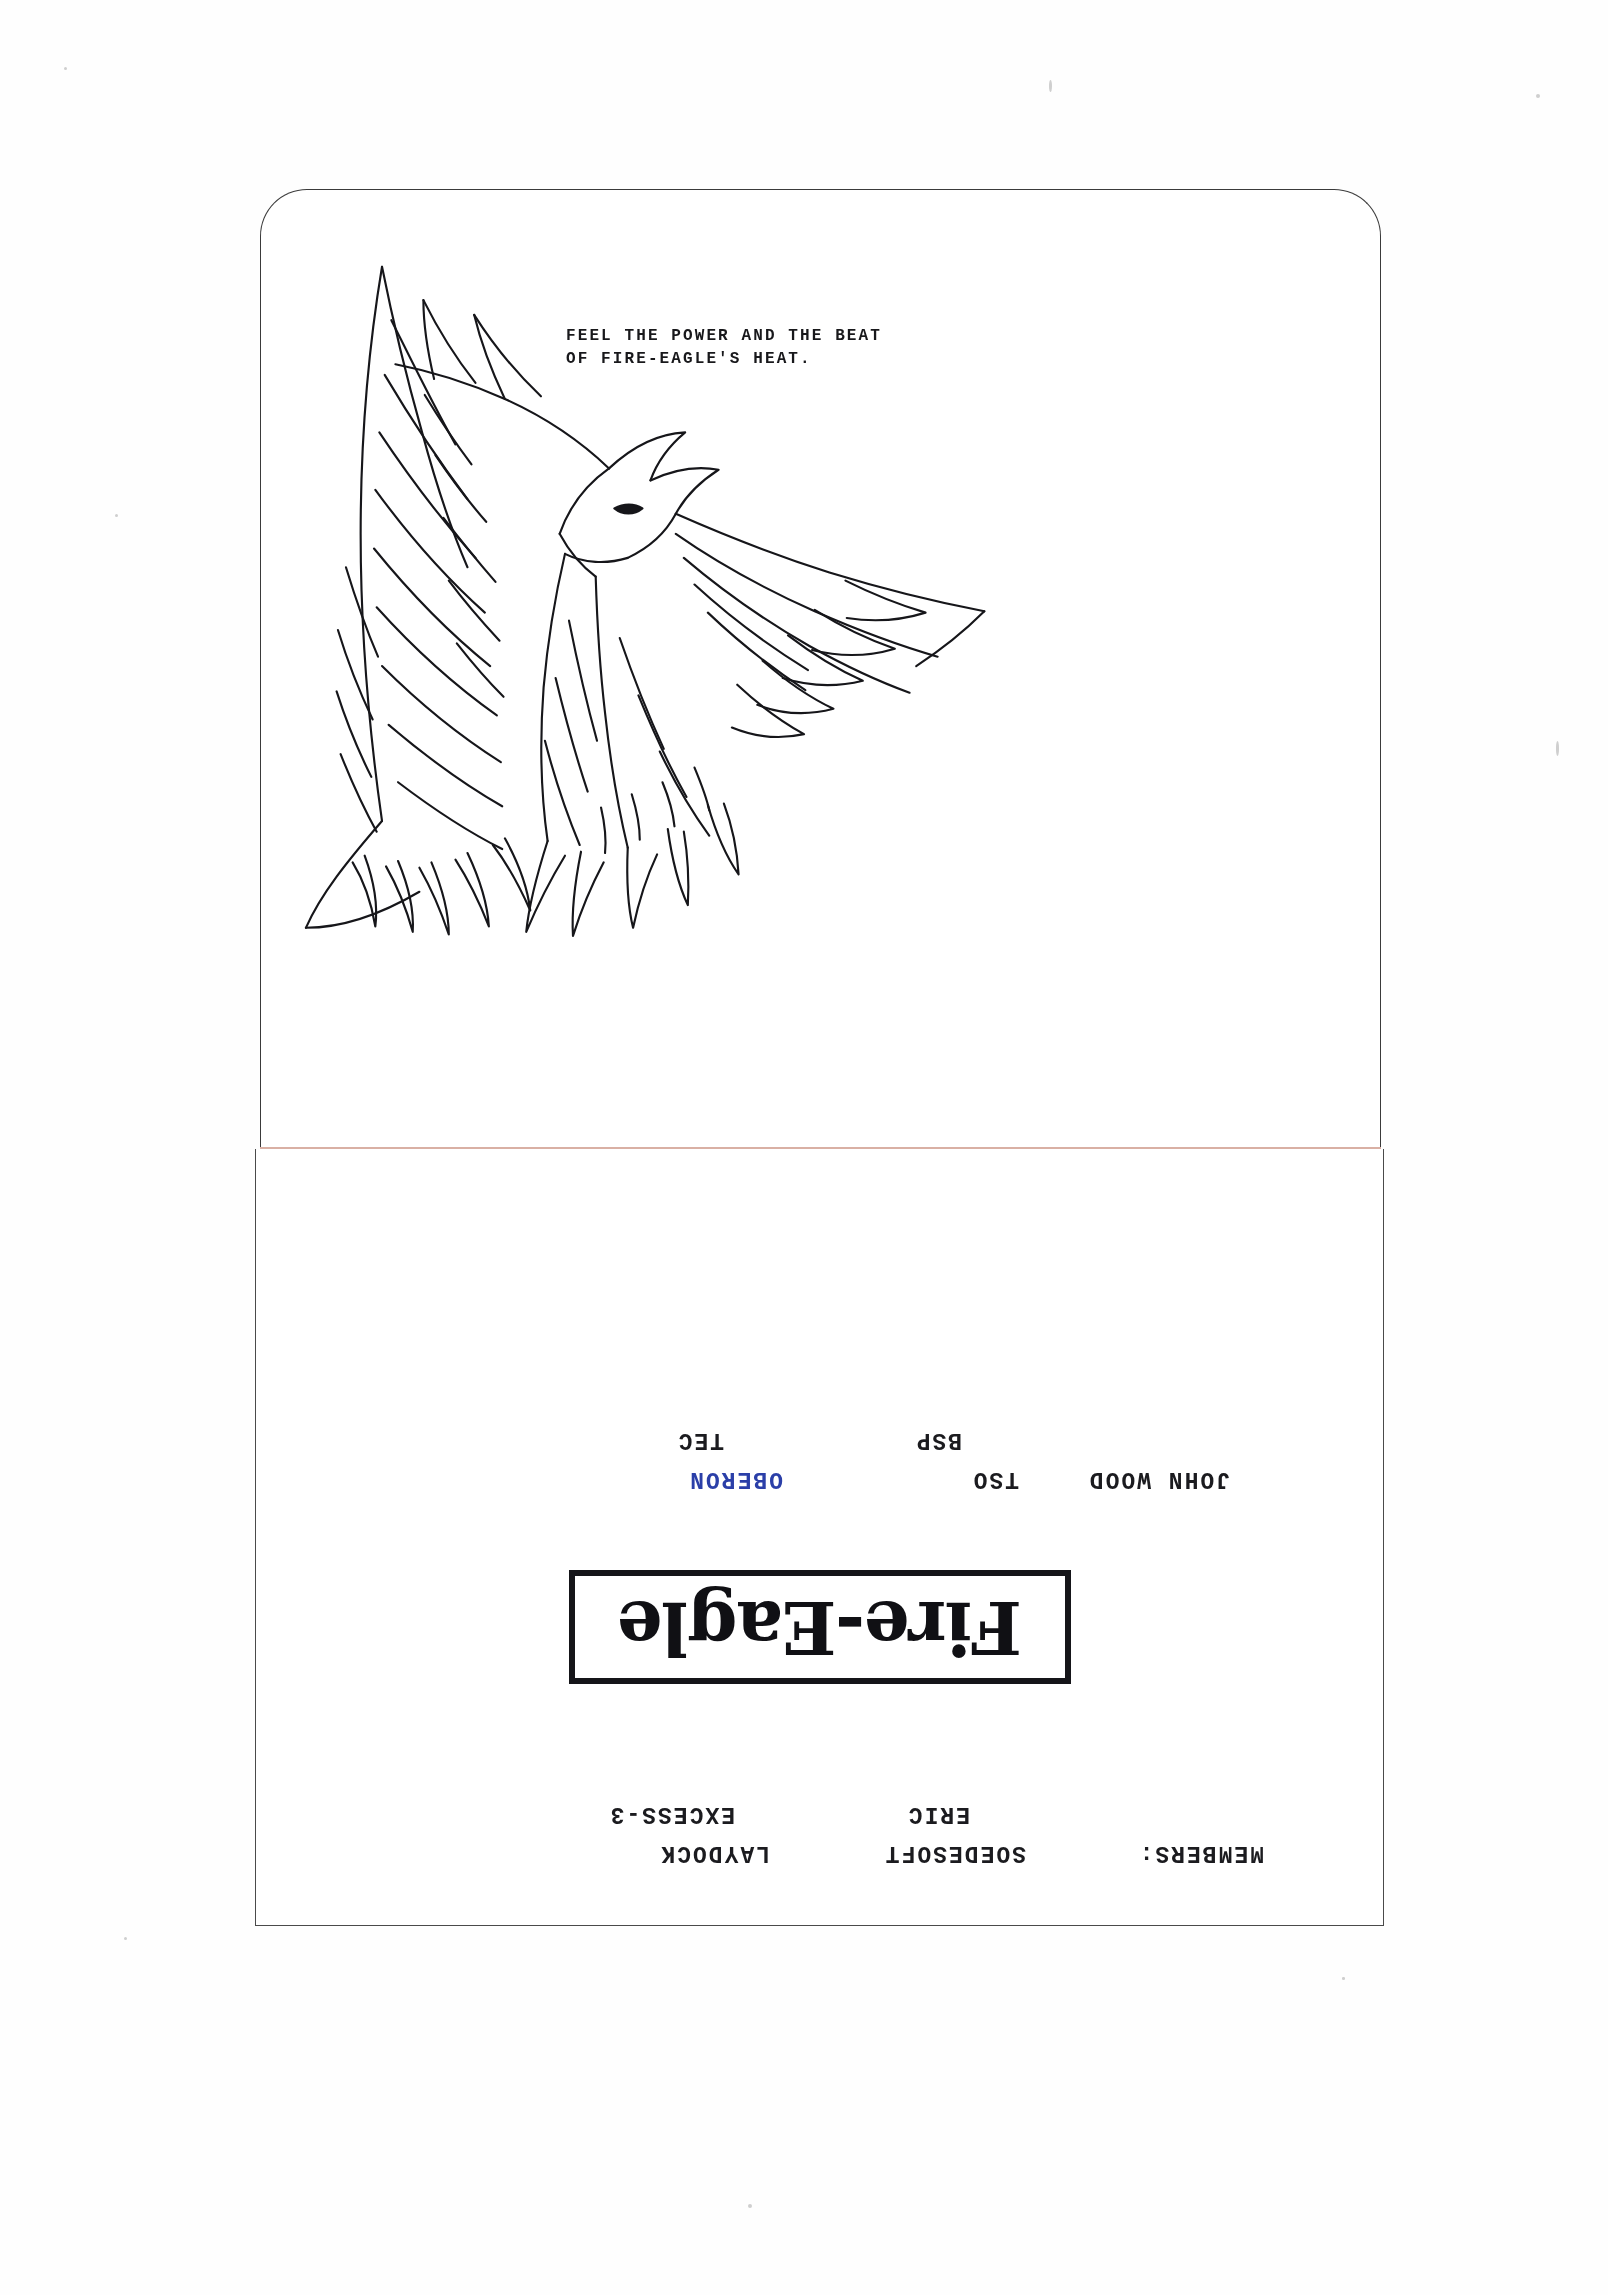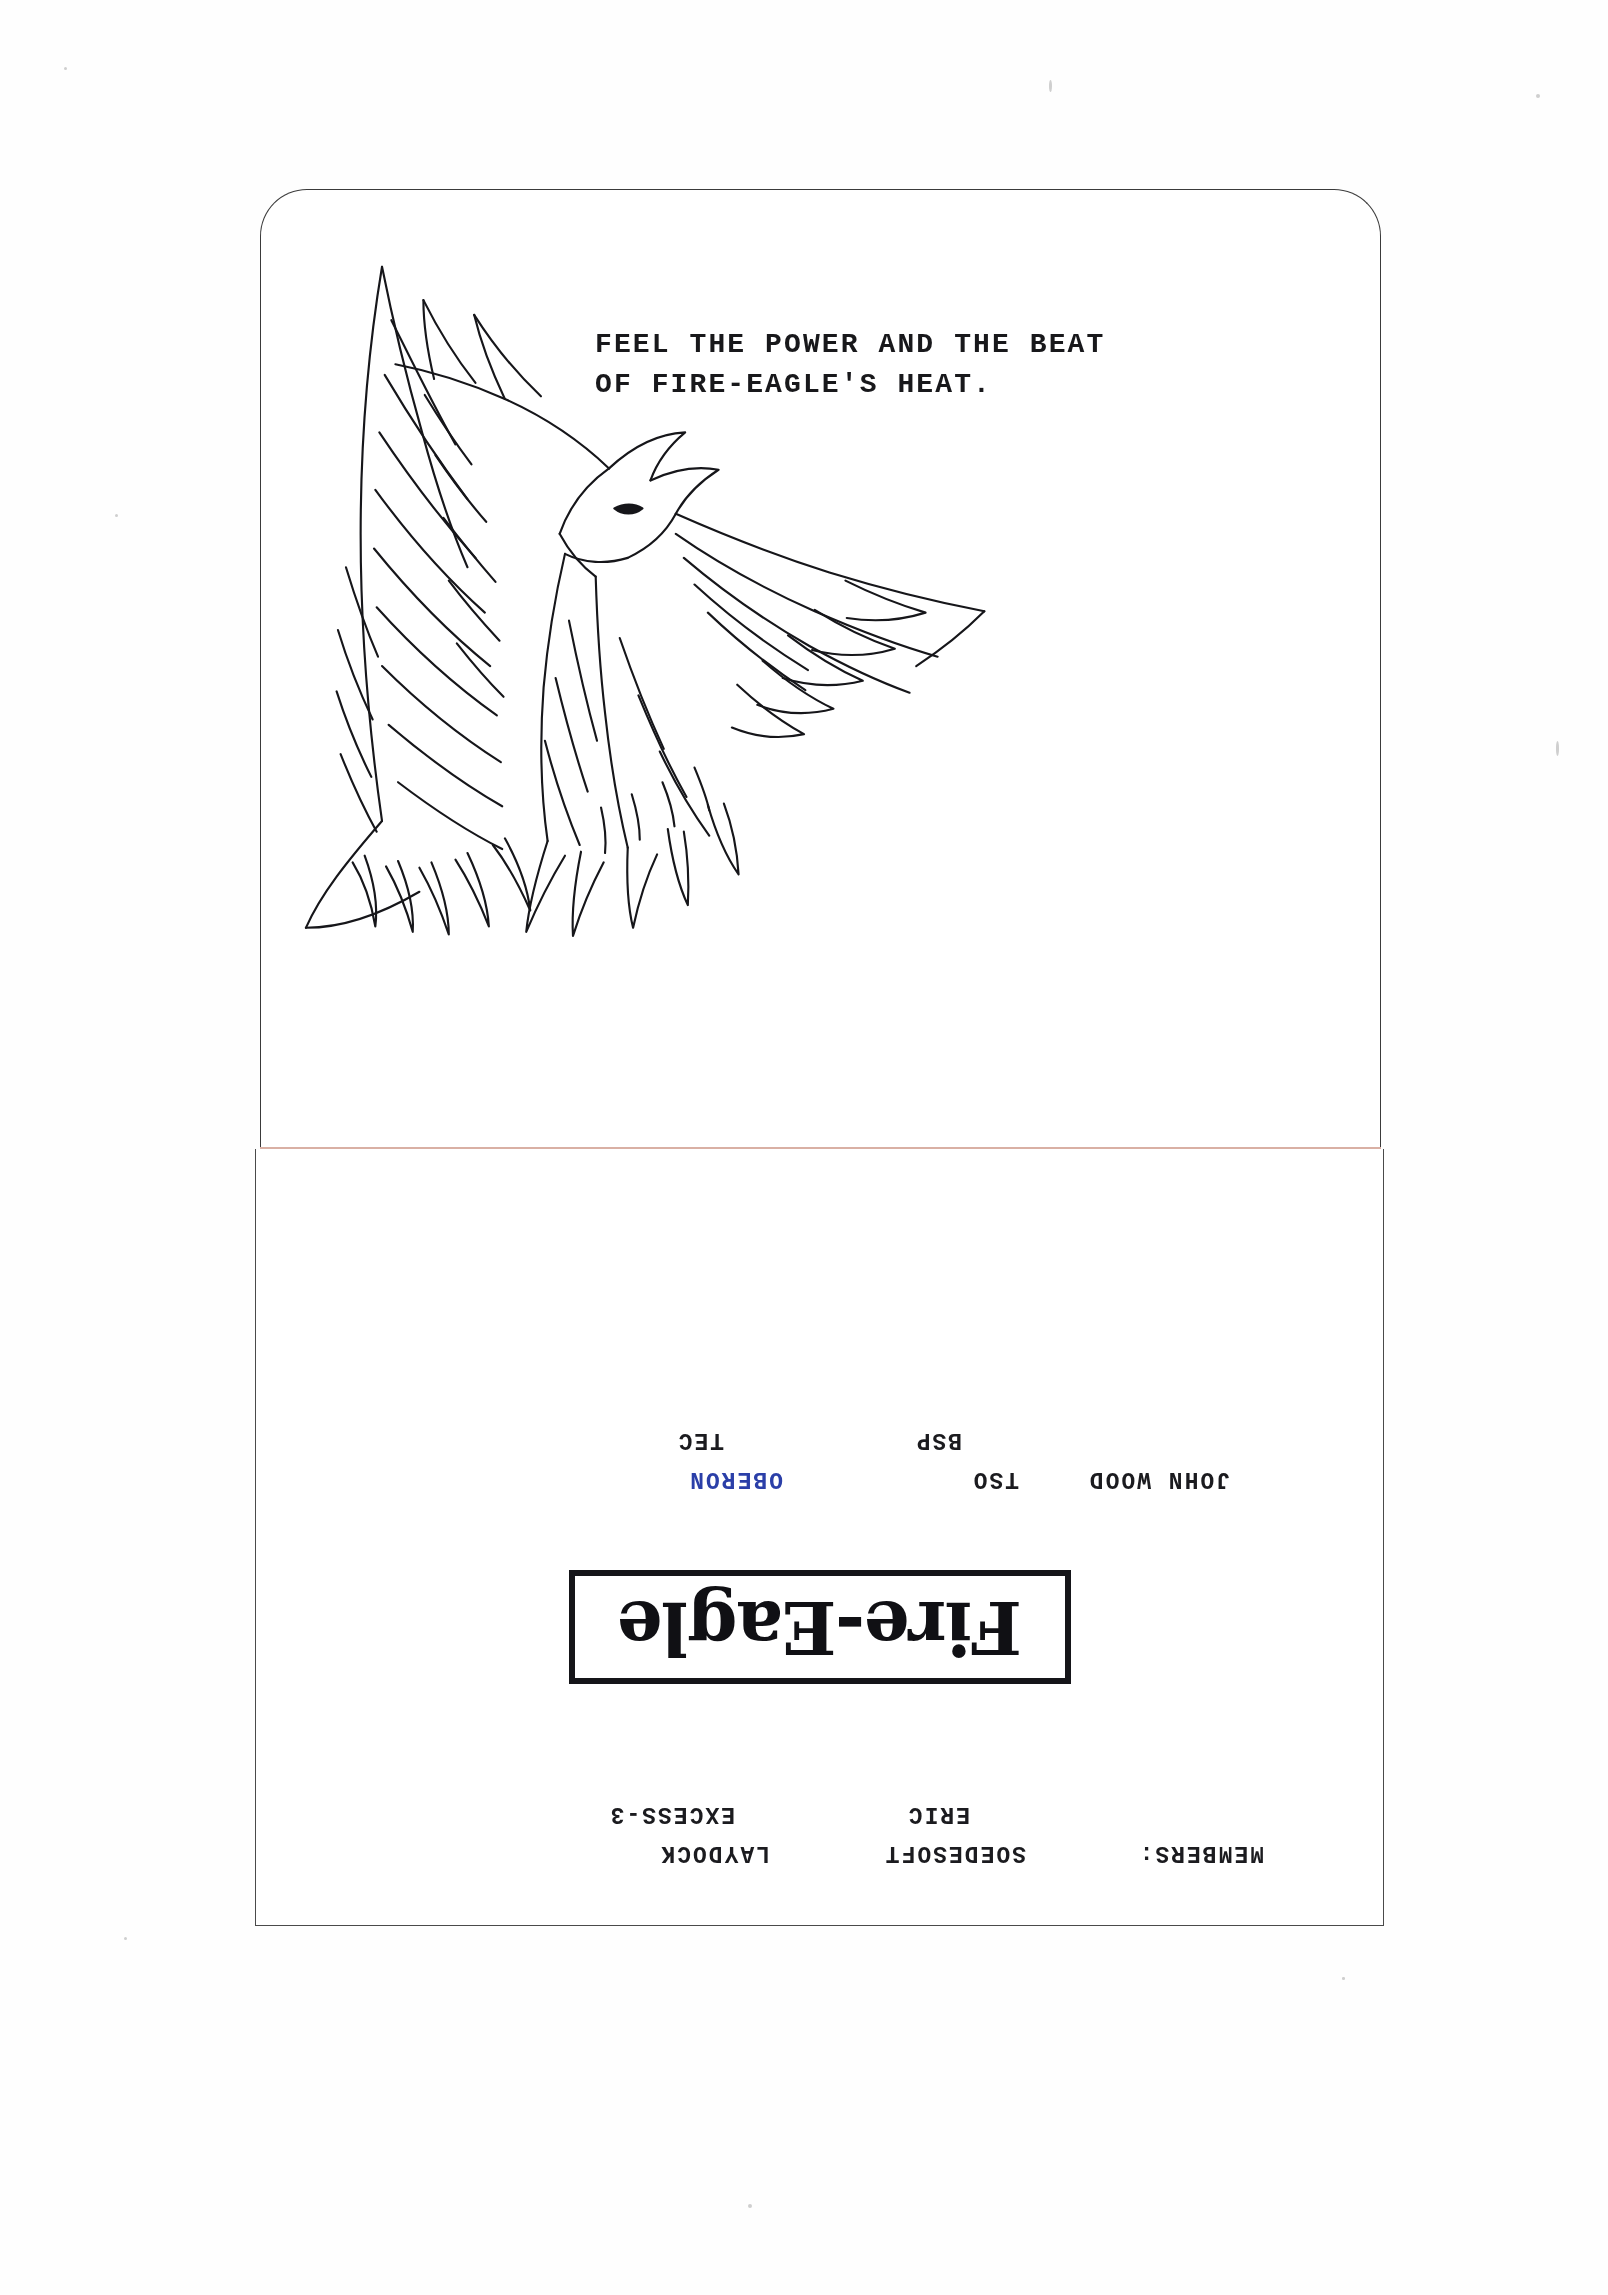--- a/index.html
+++ b/index.html
@@ -59,25 +59,25 @@
     height: 777px;
     border: 1.3px solid #4a4a4a;
     border-top: none;
     background: #ffffff;
     box-sizing: border-box;
   }
 
   
   .slogan {
     position: absolute;
-    left: 595px;
+    left: 566px;
     top: 325px;
     width: 601px;
     font-family: "Liberation Mono", monospace;
-    font-size: 28px;
+    font-size: 16px;
     letter-spacing: 2.1px;
     line-height: 1.42;
     color: #18181b;
     font-weight: 700;
     white-space: pre;
   }
 
   
   .eagle-art {
     position: absolute;

